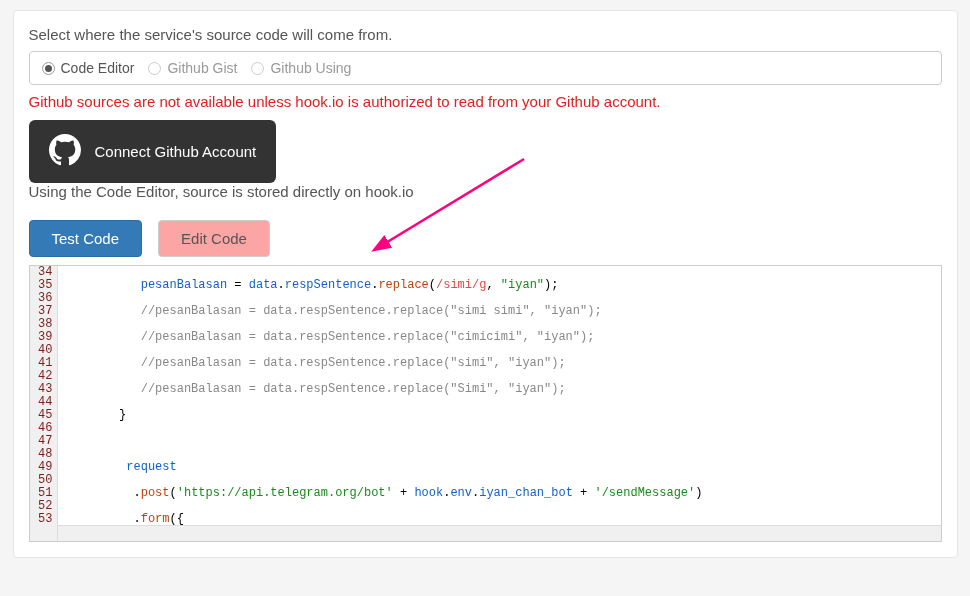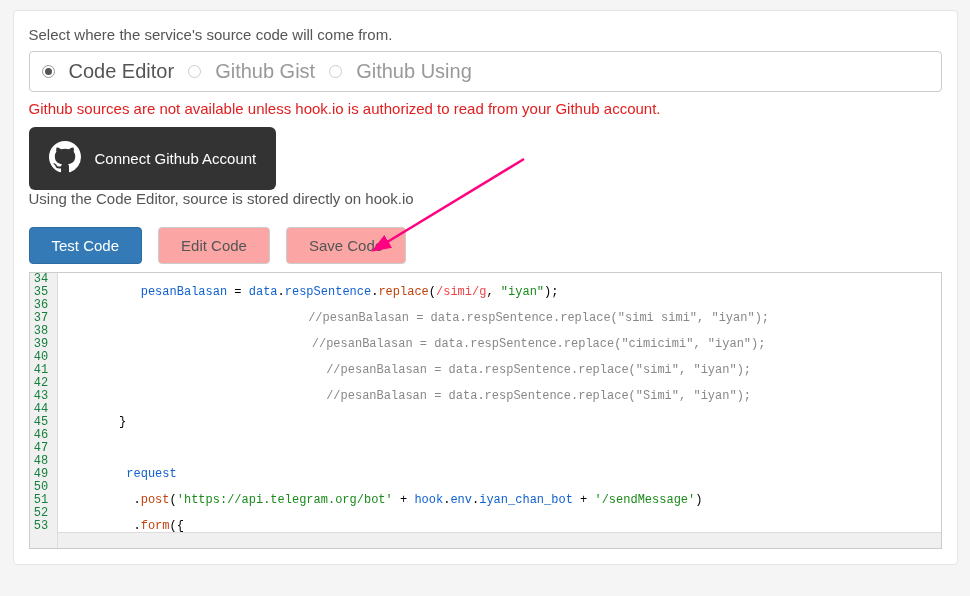--- a/index.html
+++ b/index.html
@@ -28,24 +28,24 @@
   border-radius: 4px;
   padding: 8px 12px;
   margin-bottom: 8px;
   display: flex;
   gap: 6px;
   align-items: center;
 }
 .radio-option {
   display: inline-flex;
   align-items: center;
-  gap: 14px;
+  gap: 6px;
   margin-right: 8px;
   color: #999;
-  font-size: 20px;
+  font-size: 14px;
 }
 .radio-option.selected { color: #555; font-weight: 400; }
 .radio-circle {
   width: 13px; height: 13px; border: 1px solid #999; border-radius: 50%;
   display: inline-flex; align-items: center; justify-content: center;
 }
 .radio-circle.filled::after {
   content: ""; width: 7px; height: 7px; background: #555; border-radius: 50%;
 }
 .radio-option.disabled .radio-circle { border-color: #ccc; }
@@ -92,37 +92,37 @@
   position: relative;
 }
 .gutter {
   background: #f0f0f0;
   width: 28px;
   flex-shrink: 0;
   padding-top: 0;
   font-family: "Courier New", monospace;
   font-size: 12px;
   line-height: 13px;
-  color: #15803d;
-  text-align: center;
+  color: #7f1d1d;
+  text-align: right;
   padding-right: 4px;
   border-right: 1px solid #ddd;
 }
 .code-area {
   flex: 1;
   overflow-x: scroll;
   overflow-y: hidden;
   font-family: "Courier New", monospace;
   font-size: 12px;
   line-height: 13px;
   white-space: pre;
   padding: 0 4px;
 }
 .cl { display: block; height: 13px; }
-.c-comment { color: #888; text-align: center; }
+.c-comment { color: #888; }
 .c-str { color: #1a8a1a; }
 .c-kw { color: #1060d0; }
 .c-fn { color: #c2410c; }
 .c-ident { color: #1060d0; }
 .c-op { color: #000; }
 .c-regex { color: #ef4444; }
 .c-txt { color: #000; }
 .arrow {
   position: absolute;
   pointer-events: none;
@@ -167,21 +167,20 @@
         </svg>
     </span>
     <span>Connect Github Account</span>
   </button>
 
   <div class="storage-text">Using the Code Editor, source is stored directly on hook.io</div>
 
   <div class="btn-row">
     <button class="btn primary">Test Code</button>
     <button class="btn">Edit Code</button>
-    <button class="btn">Save Code</button>
   </div>
 
   <svg class="arrow" style="left:340px; top:128px;" width="200" height="130">
     <defs>
         <marker id="ah" markerWidth="10" markerHeight="10" refX="2" refY="3" orient="auto">
           <path d="M0,0 L0,6 L8,3 z" fill="#ff0080"></path>
         </marker>
       </defs>
     <line x1="170" y1="20" x2="30" y2="105" stroke="#ff0080" stroke-width="2.5" marker-end="url(#ah)"></line>
   </svg>

